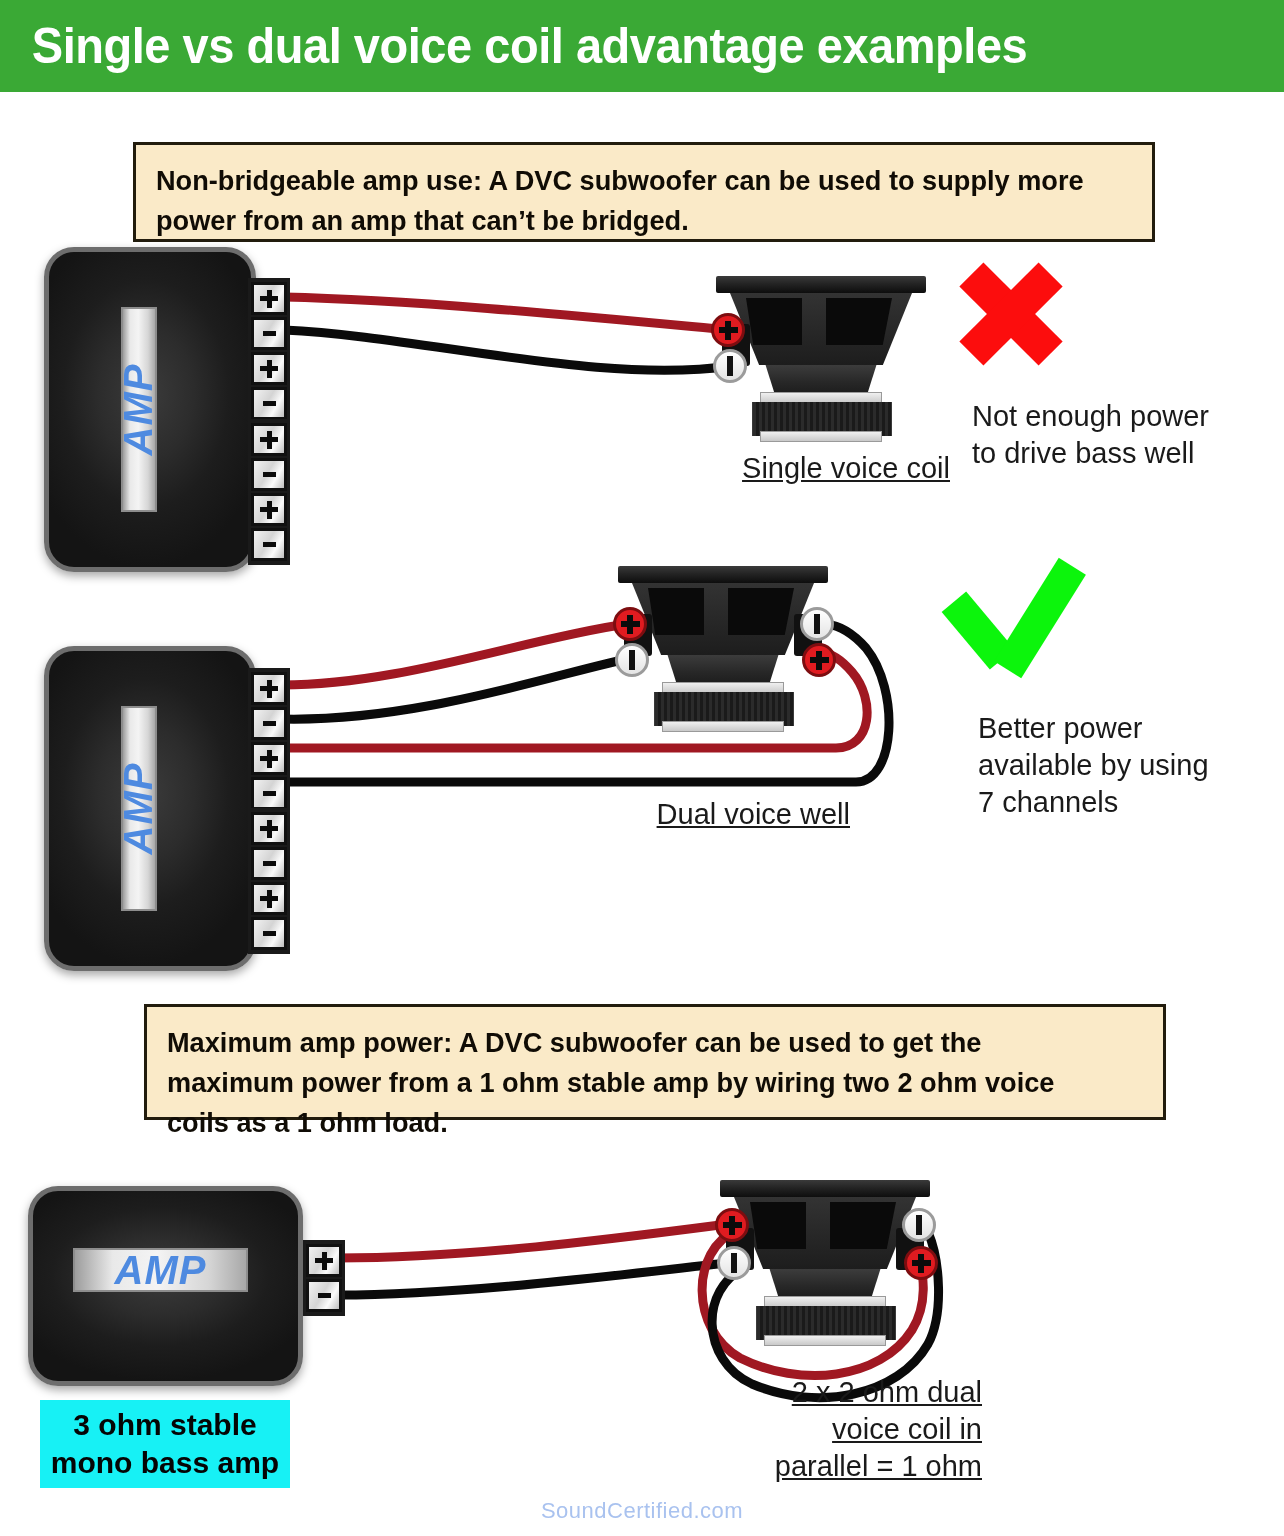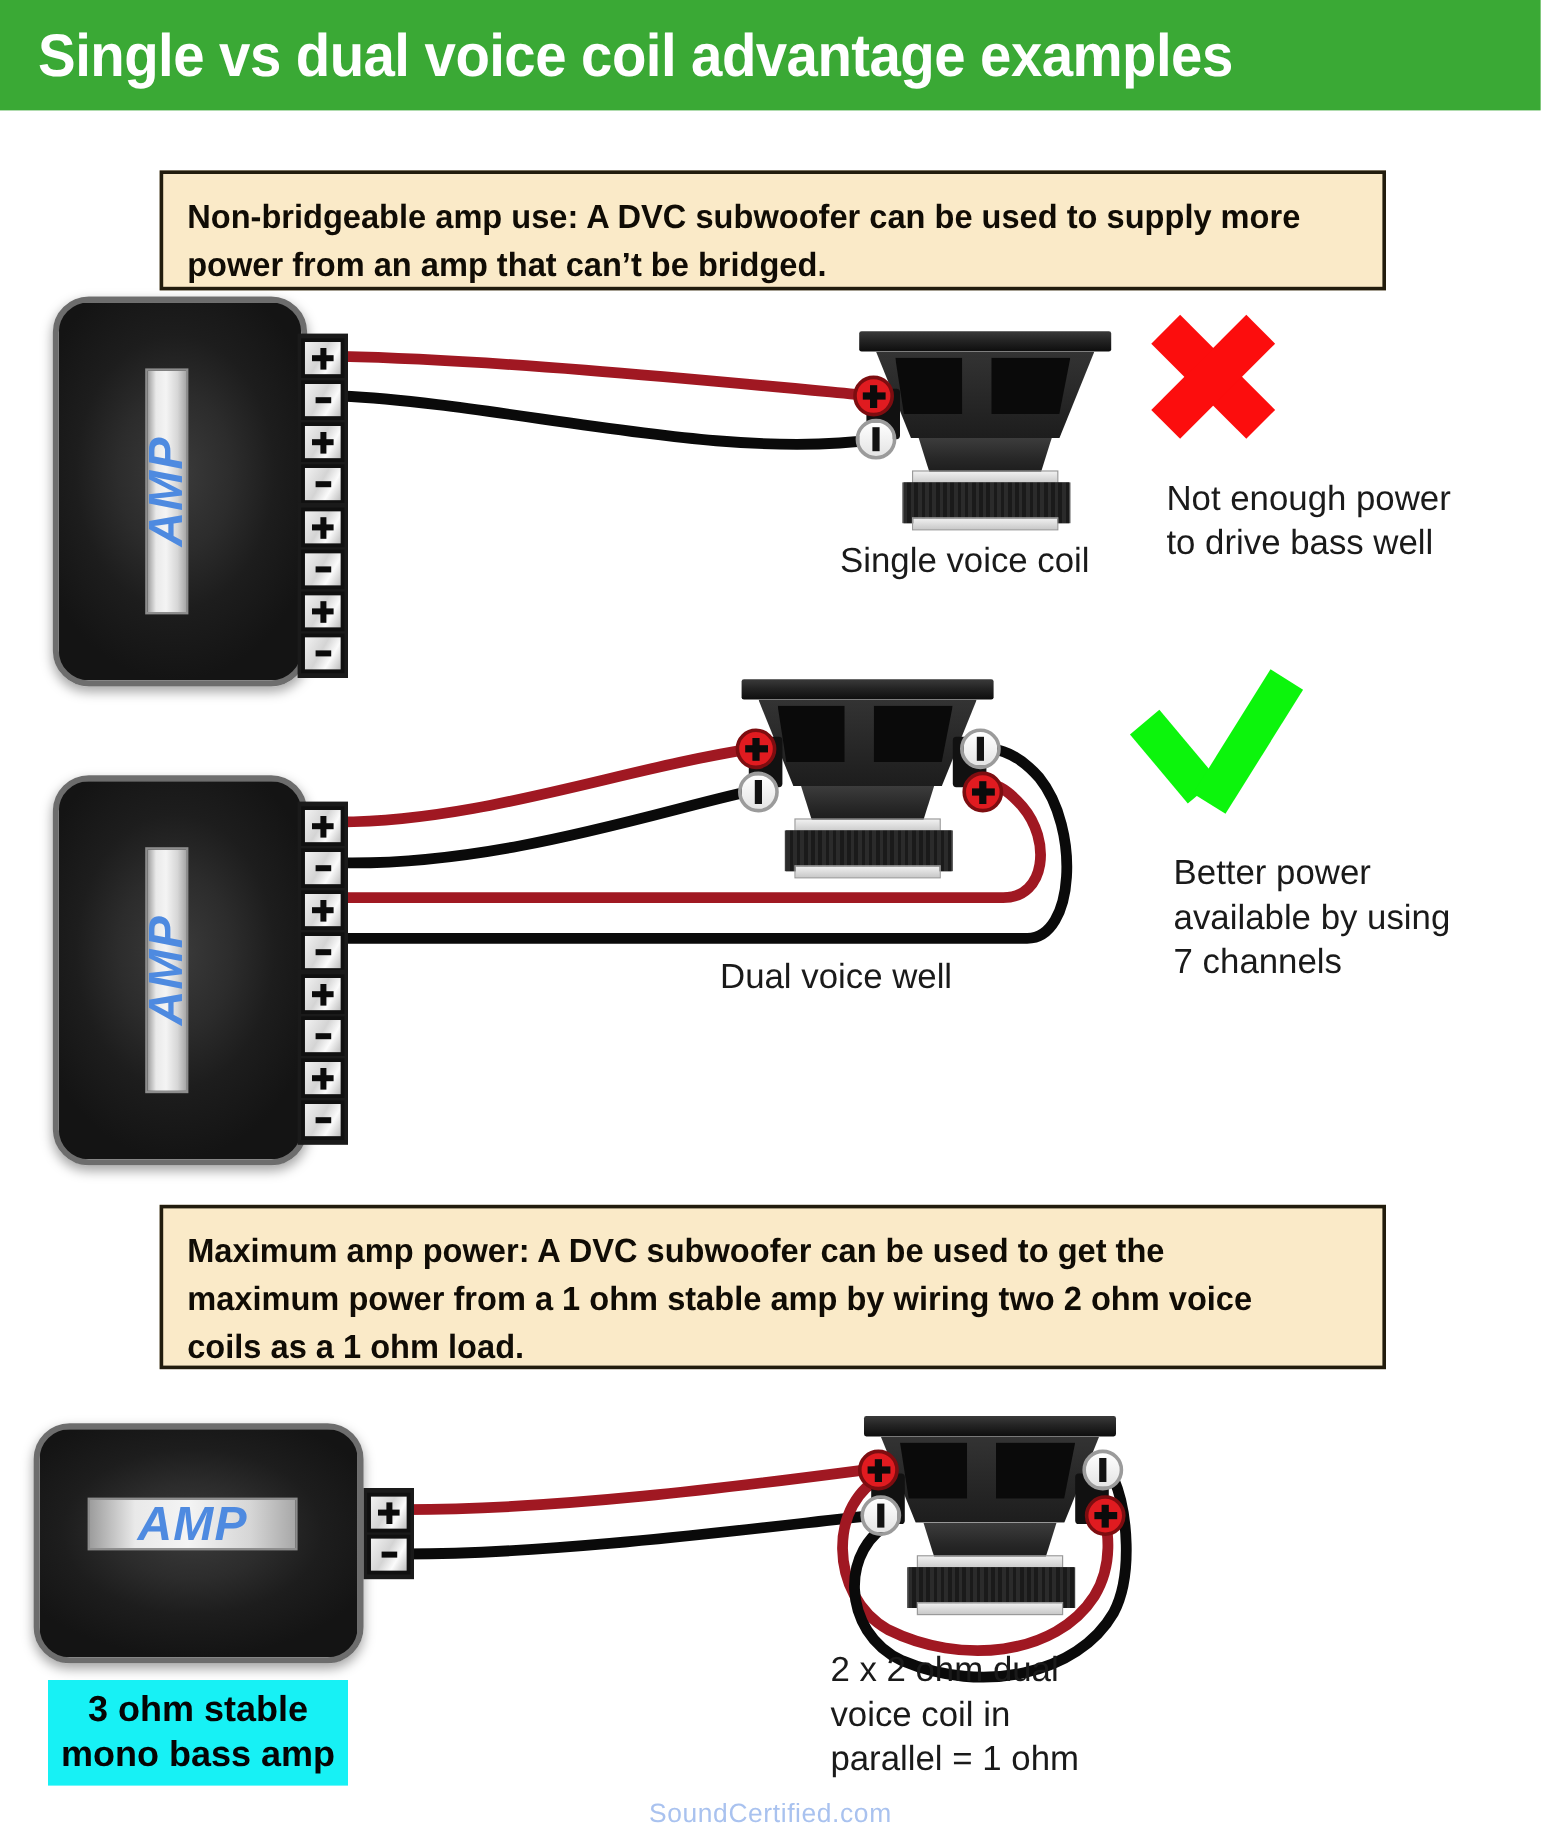--- a/index.html
+++ b/index.html
@@ -48,21 +48,21 @@
   .callout-text {
     font-family: "Liberation Sans Narrow", "Liberation Sans", sans-serif;
     font-size: 28px;
     font-weight: bold;
     line-height: 1.42;
     color: #100c05;
     transform: scaleX(0.97);
     transform-origin: left center;
   }
   #callout-1 { left: 133px; top: 117px; width: 1022px; height: 100px; margin-top: 25px; }
-  #callout-2 { left: 133px; top: 1004px; width: 1022px; height: 137px; }
+  #callout-2 { left: 144px; top: 1004px; width: 1022px; height: 116px; }
 
   
   .amp {
     position: absolute;
   }
   .amp-body {
     position: absolute;
     left: 0; top: 0;
     width: 100%;
     height: 100%;
@@ -202,21 +202,21 @@
 
   
   .caption {
     position: absolute;
     font-family: "Liberation Sans", sans-serif;
     font-size: 29px;
     color: #1a1a1a;
     line-height: 1.28;
     white-space: pre-line;
   }
-  .caption.center { text-align: left; }
+  .caption.center { text-align: right; text-decoration: underline; }
 
   
   .mark-x {
     position: absolute;
     width: 112px; height: 112px;
   }
   .mark-x i {
     position: absolute;
     left: 50%; top: 50%;
     width: 112px; height: 34px;

